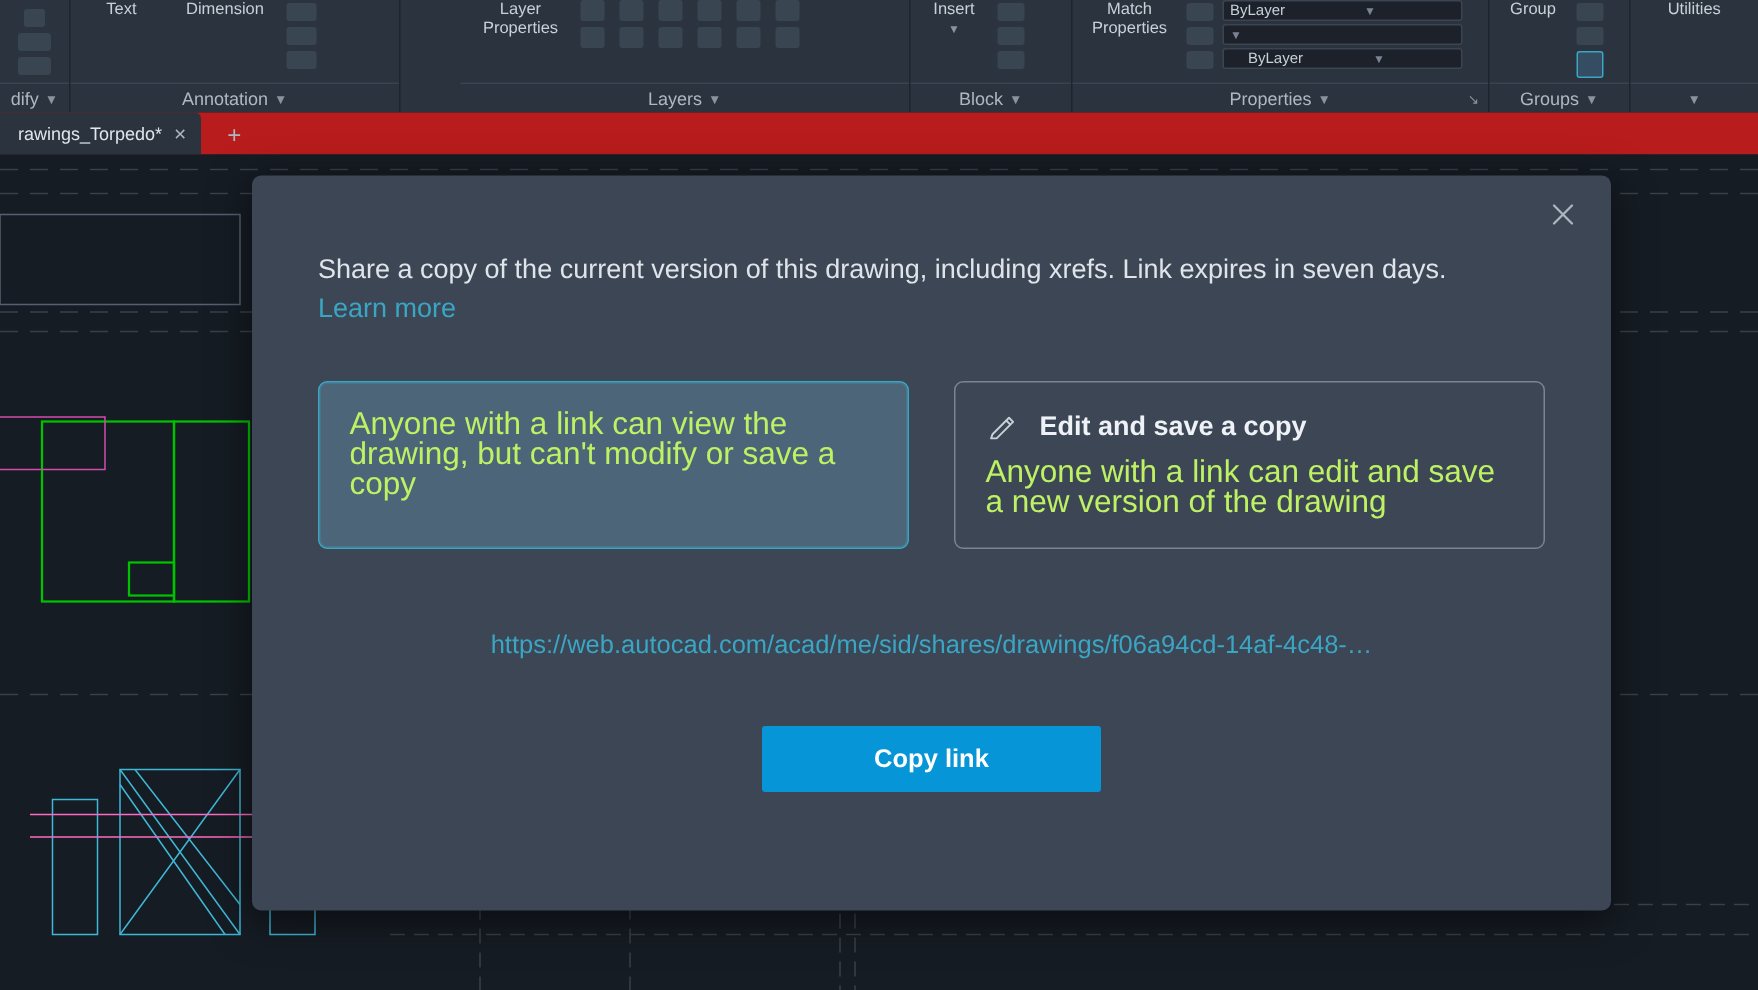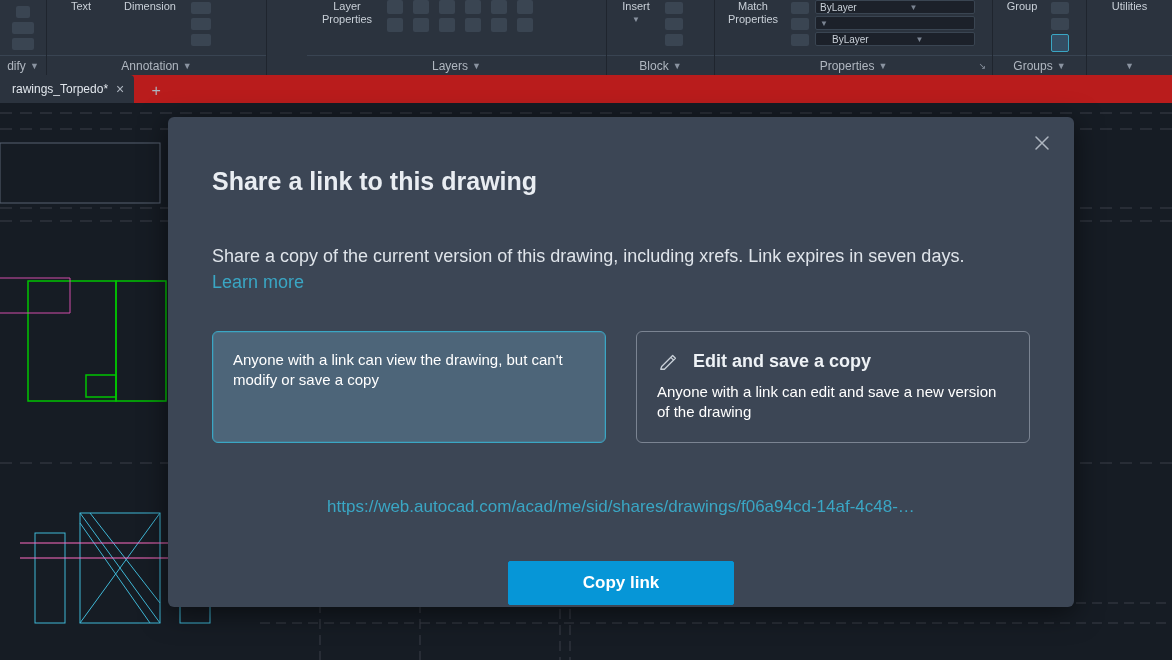--- a/index.html
+++ b/index.html
@@ -192,23 +192,23 @@
     gap: 12px;
     margin-bottom: 10px;
   }
   .option .opt-head .ico { width: 24px; height: 22px; color:#c9d0d8; }
   .option .opt-head .ttl {
     font-size: 18px;
     font-weight: 600;
     color: #eef2f6;
   }
   .option .opt-desc {
-    font-size: 15px;
+    font-size: 21px;
     line-height: 20px;
-    color: #ffffff;
+    color: #bef264;
   }
   .share-url {
     text-align: center;
     color: #3aa6c4;
     font-size: 17px;
     margin-bottom: 44px;
     white-space: nowrap;
     overflow: hidden;
     text-overflow: ellipsis;
     padding: 0 30px;
@@ -433,21 +433,20 @@
   </svg>
 </div>
 
 <div class="modal">
   <div class="close">
     <svg viewBox="0 0 16 16">
       <path d="M2 2 L14 14 M14 2 L2 14" stroke="#aeb6c0" stroke-width="1.5" stroke-linecap="round"></path>
     </svg>
   </div>
 
-  <h1>Share a link to this drawing</h1>
 
   <div class="desc">Share a copy of the current version of this drawing, including xrefs. Link expires in seven days.</div>
   <a class="learn">Learn more</a>
 
   <div class="options">
 
     <div class="option selected">
       <div class="opt-desc">Anyone with a link can view the drawing, but can't modify or save a copy</div>
     </div>
 

